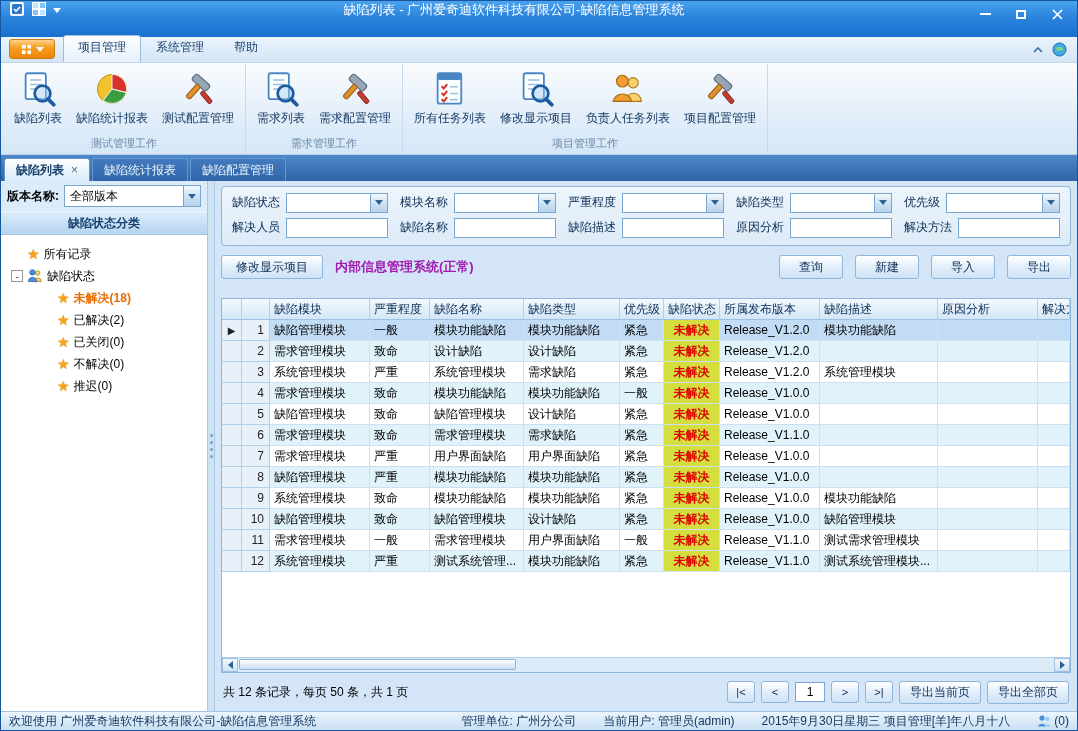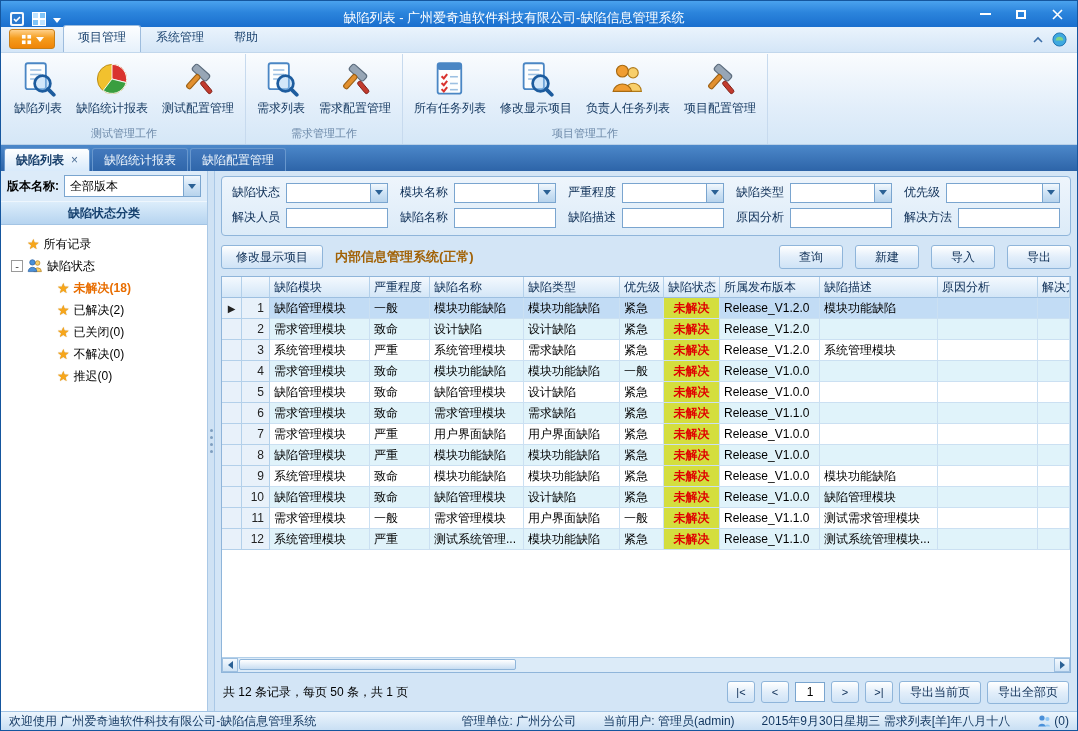--- a/index.html
+++ b/index.html
@@ -1,21 +1,21 @@
 <!DOCTYPE html>
 <html><head>
 <meta charset="utf-8">
 <style>
 * { margin:0; padding:0; box-sizing:border-box; }
 html,body { width:1078px; height:731px; overflow:hidden; }
 body { font-family:"Liberation Sans","DejaVu Sans",sans-serif; font-size:12px; background:#d3e5f6; }
 .window { width:1078px; height:731px; display:flex; flex-direction:column; border:1px solid #15569e; background:#d3e5f6; }
 
 
-.titlebar { height:26px; flex:none; background:linear-gradient(180deg,#4aa2ee 0%,#2b84dc 45%,#1a6fce 100%); display:flex; align-items:flex-end; padding:0 2px 0 8px; }
+.titlebar { height:36px; flex:none; background:linear-gradient(180deg,#4aa2ee 0%,#2b84dc 45%,#1a6fce 100%); display:flex; align-items:flex-start; padding:0 2px 0 8px; }
 .tb-icons { display:flex; align-items:center; gap:6px; }
 .tb-ic { width:16px; height:16px; display:inline-block; }
 .tb-ic svg { width:100%; height:100%; display:block; }
 .tb-title { flex:1; text-align:center; color:#fff; font-size:13px; white-space:nowrap; overflow:hidden; }
 .win-controls { display:flex; }
 .wc { width:36px; height:26px; display:flex; align-items:center; justify-content:center; color:#fff; cursor:default; }
 .wc-min-glyph { width:11px; height:2px; background:#fff; }
 .wc-max-glyph { width:10px; height:9px; border:2px solid #fff; }
 .wc-close-glyph svg { width:11px; height:11px; display:block; }
 
@@ -77,27 +77,27 @@
 .filterbox { flex:none; border:1px solid #8fb5da; border-radius:4px; background:linear-gradient(#eef5fc,#dcebf8); padding:3px 10px 5px; }
 .frow { display:flex; align-items:center; height:25px; }
 .fcell { flex:1; display:flex; align-items:center; gap:6px; padding-right:12px; min-width:0; }
 .fcell:last-child { padding-right:0; }
 .flabel { flex:none; color:#0c2d55; white-space:nowrap; }
 .ffield { flex:1; height:20px; background:#fff; border:1px solid #7aa5cf; display:flex; align-items:center; min-width:0; }
 .finput { flex:1; min-width:0; height:100%; border:none; outline:none; padding:0 4px; font:inherit; background:transparent; }
 
 .action-row { flex:none; display:flex; align-items:center; gap:12px; margin:9px 0 7px; }
 .btn { height:24px; padding:0 14px; background:linear-gradient(#ffffff,#e2eefa 50%,#cfe3f6); border:1px solid #8fb5da; border-radius:3px; color:#0c2d55; display:inline-flex; align-items:center; justify-content:center; font:inherit; white-space:nowrap; }
-.sys-label { font-weight:bold; color:#a16207; font-size:13px; }
+.sys-label { font-weight:bold; color:#a21caf; font-size:13px; }
 .action-spacer { flex:1; }
 .action-btns { display:flex; gap:12px; }
 .action-btn { min-width:64px; }
 
 
-.gridwrap { flex:1; min-height:0; display:flex; flex-direction:column; border:1px solid #8fb5da; background:#fff; }
+.gridwrap { flex:1; min-height:0; display:flex; flex-direction:column; border:1px solid #8fb5da; background:#fff;margin-top:12px; }
 .grid-scroll { flex:1; min-height:0; overflow:hidden; }
 table.grid { width:100%; border-collapse:separate; border-spacing:0; table-layout:fixed; }
 .grid th { height:21px; background:linear-gradient(#f4f9fe,#d3e6f7); border-right:1px solid #b3d0ea; border-bottom:1px solid #9dbfe0; font-weight:normal; color:#0c2d55; font-size:12px; padding:0 4px; text-align:left; white-space:nowrap; overflow:hidden; }
 .grid td { height:21px; border-right:1px solid #cbe0f2; border-bottom:1px solid #cbe0f2; padding:0 4px; white-space:nowrap; overflow:hidden; font-size:12px; color:#000; background:#fff; }
 tr.alt td { background:#e0f3fa; }
 tr.sel td { background:#c2dcf5; }
 .grid td.gutter { background:#e8f1fa; border-right:1px solid #b3d0ea; border-bottom:1px solid #b3d0ea; text-align:center; color:#222; padding:0 2px; font-size:10px; }
 .grid td.num { font-size:12px; text-align:right; padding-right:5px; }
 .hscroll { flex:none; height:15px; background:#dcebf8; border-top:1px solid #b3d0ea; display:flex; align-items:stretch; }
 .hs-arrow { width:16px; background:linear-gradient(#f4f9fe,#cfe3f5); border:1px solid #9fc0e0; display:flex; align-items:center; justify-content:center; }
@@ -727,21 +727,21 @@
       </div>
 
     </div>
   </div>
 
   <div class="statusbar">
     <span>欢迎使用 广州爱奇迪软件科技有限公司-缺陷信息管理系统</span>
     <span class="sb-right">
       <span>管理单位: 广州分公司</span>
       <span>当前用户: 管理员(admin)</span>
-      <span>2015年9月30日星期三 需求列表[羊]年八月十八</span>
+      <span>2015年9月30日星期三 项目管理[羊]年八月十八</span>
       <span class="sb-online">
         <span>
             <svg viewBox="0 0 14 14">
               <circle cx="5" cy="4" r="2.6" fill="#4a90d9"></circle>
               <path d="M1 12.6 a4.2 4.2 0 0 1 8 0 z" fill="#4a90d9"></path>
               <circle cx="10.4" cy="5" r="2.1" fill="#8fc7f5"></circle>
               <path d="M7.4 12.6 a3.2 3.2 0 0 1 6 0 z" fill="#8fc7f5"></path>
             </svg>
           </span>
         <span>(0)</span>

